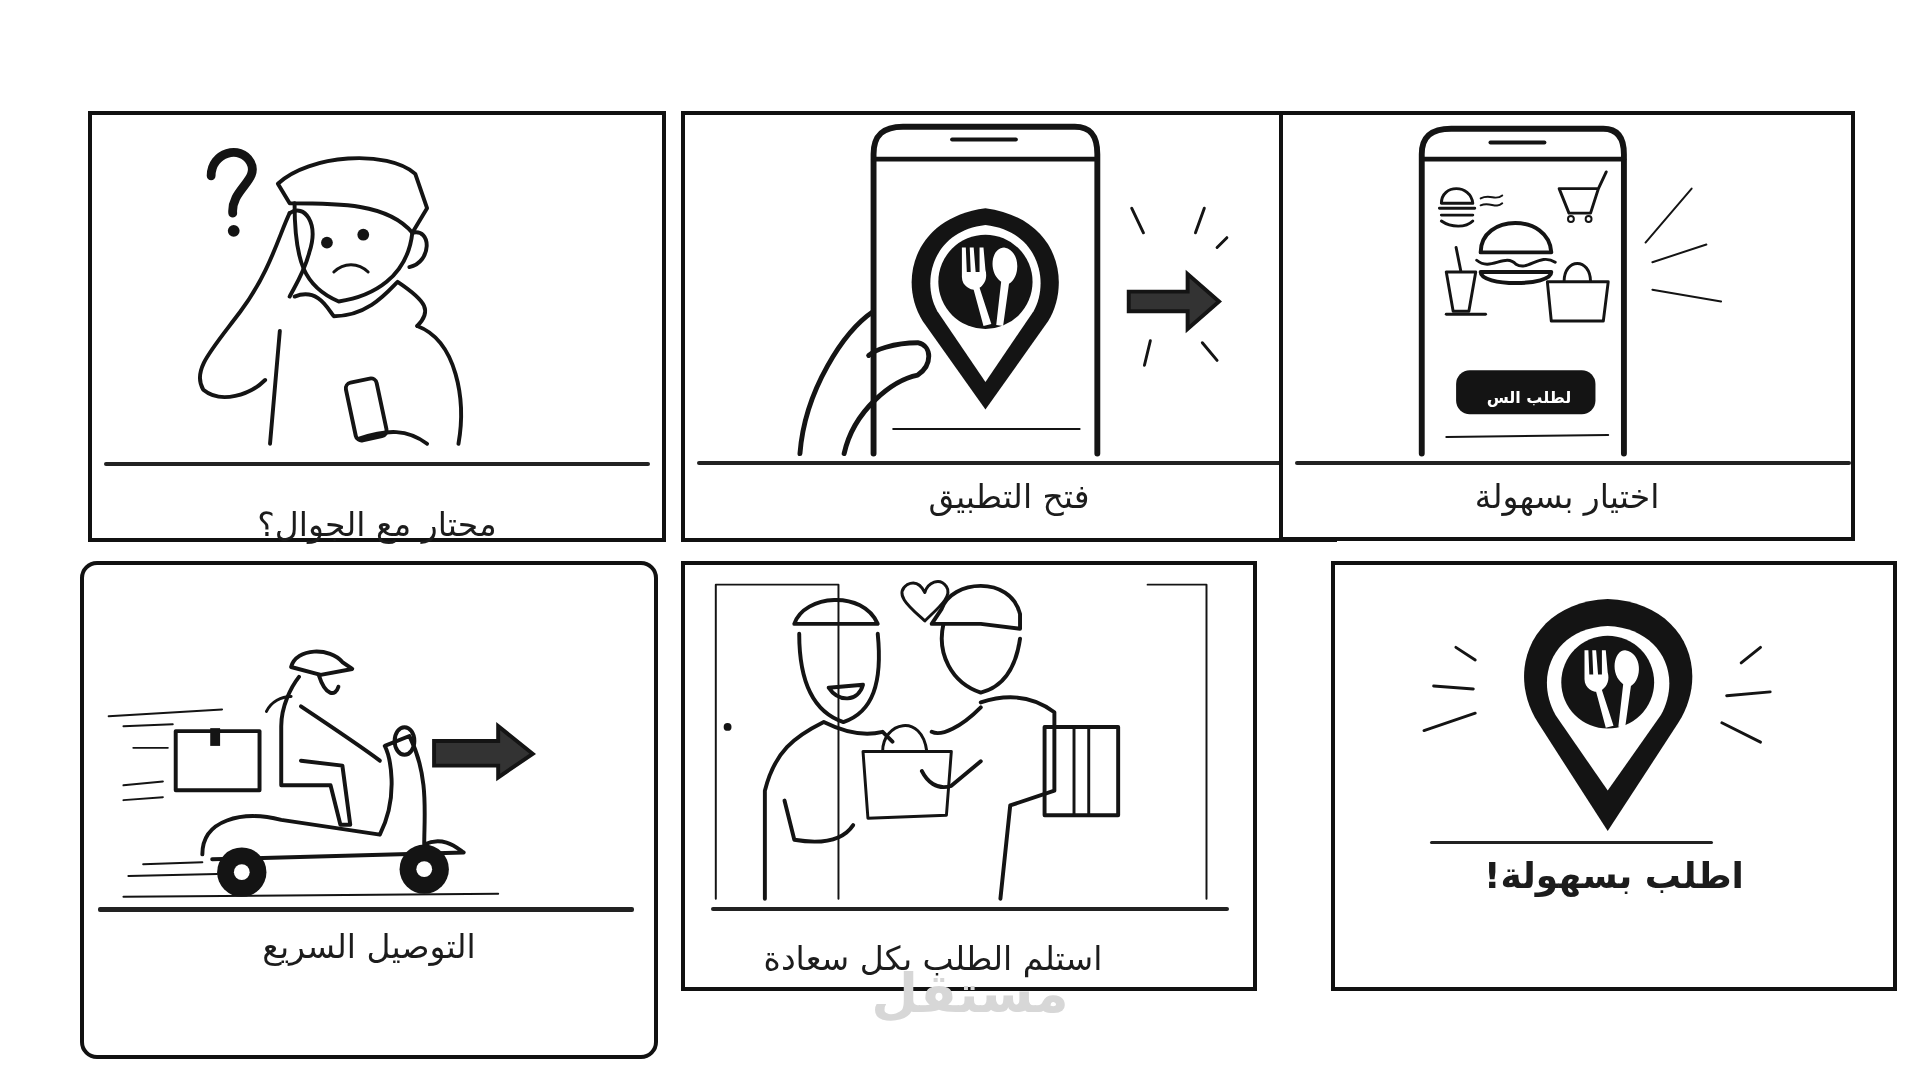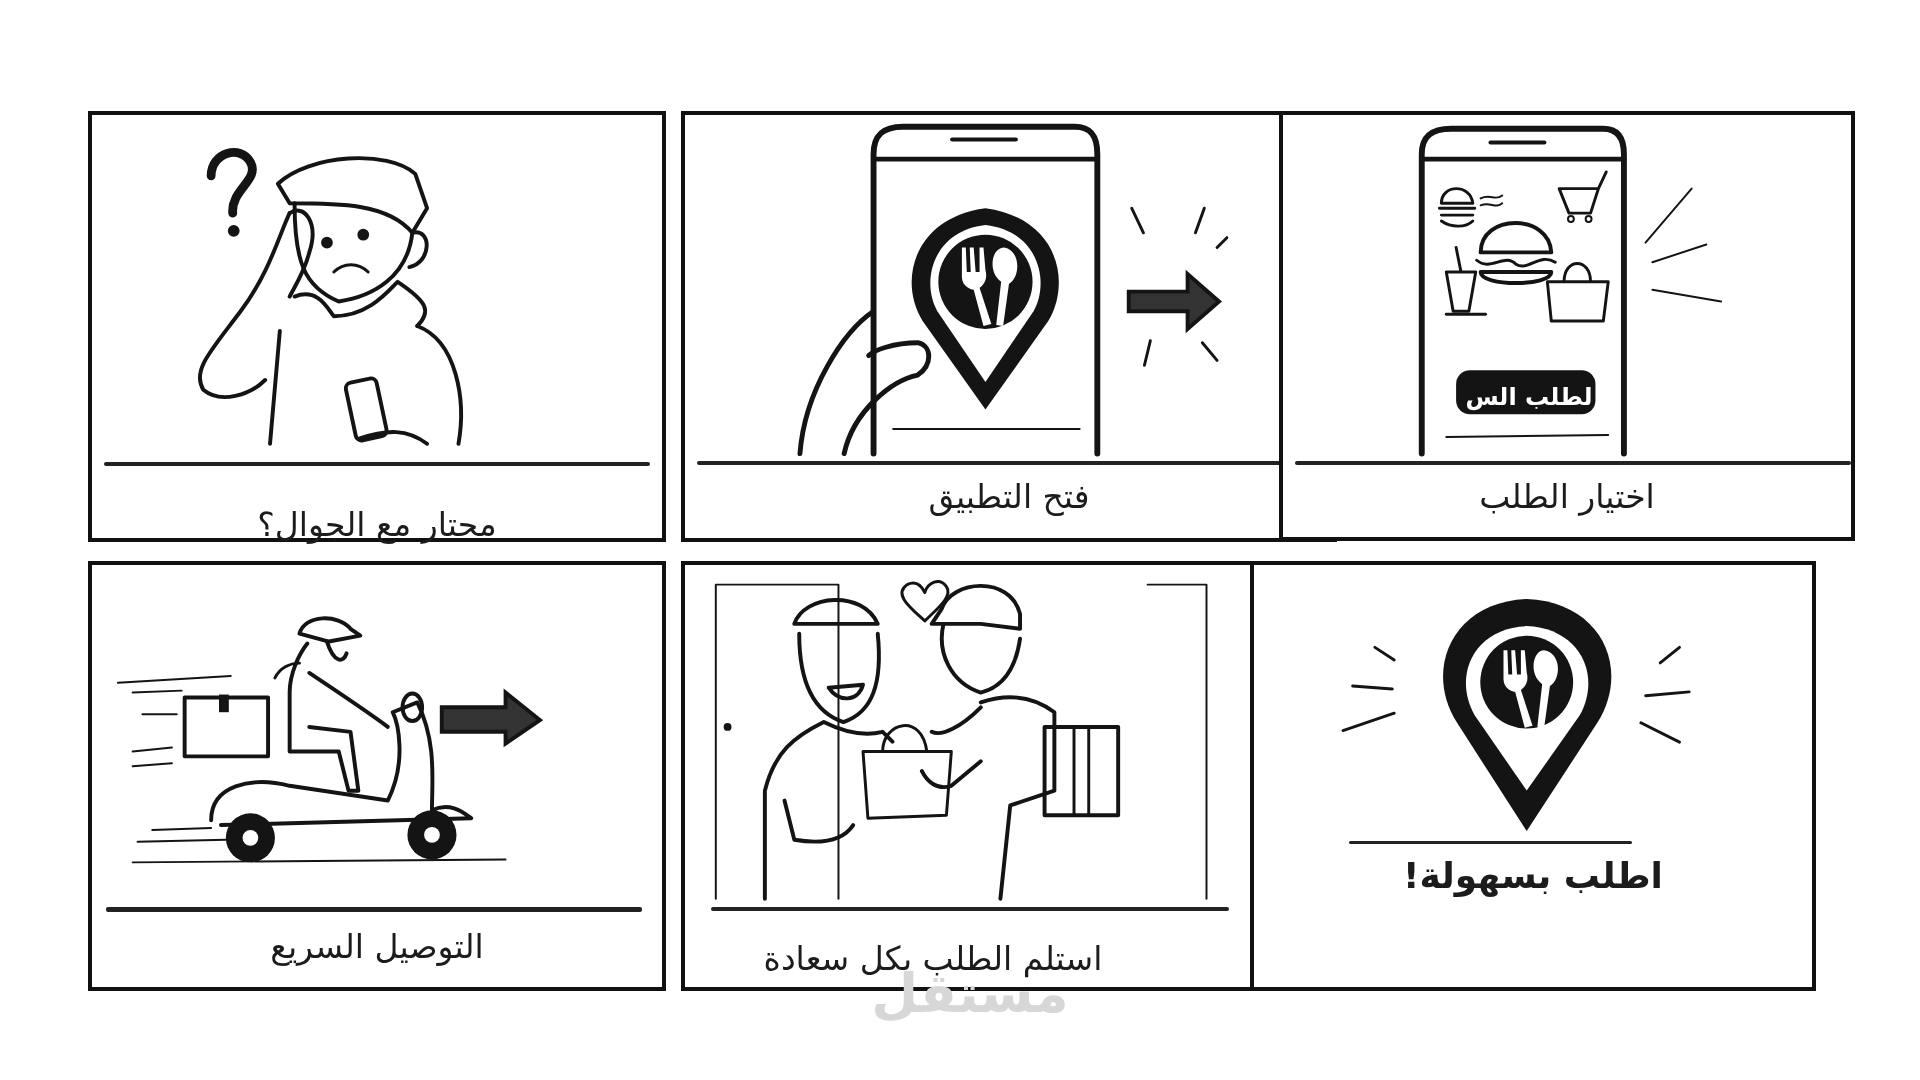--- a/index.html
+++ b/index.html
@@ -115,26 +115,26 @@
     <g>
       <rect x="175" y="260" width="142" height="45" rx="14" fill="#141414"></rect>
     </g>
     <line class="sk" stroke-width="2" x1="165" y1="328" x2="330" y2="326"></line>
     <g>
       <line class="sk" stroke-width="2" x1="368" y1="130" x2="415" y2="75"></line>
       <line class="sk" stroke-width="2" x1="375" y1="150" x2="430" y2="132"></line>
       <line class="sk" stroke-width="2" x1="375" y1="178" x2="445" y2="190"></line>
     </g>
   </svg>
-  <div style="position:absolute; left:175px; top:260px; width:142px; height:45px; line-height:45px; text-align:center; color:#fff; font-weight:bold; font-size:24px; direction:rtl;">لطلب الس</div>
+  <div style="position:absolute; left:175px; top:260px; width:142px; height:45px; line-height:45px; text-align:center; color:#fff; font-weight:bold; font-size:16px; direction:rtl;">لطلب الس</div>
   <div class="ground" style="left:12px; right:0; top:346px;"></div>
-  <div class="caption" style="top:362px;">اختيار الطلب</div>
-</div>
-
-<div class="frame" style="left:88px; top:561px; width:578px; height:430px;">
+  <div class="caption" style="top:362px;">اختيار بسهولة</div>
+</div>
+
+<div class="frame" style="left:80px; top:561px; width:578px; height:498px;border-radius:17px;">
   <svg class="art" viewBox="0 0 578 430">
     <g>
       <line class="sk" stroke-width="2" x1="25" y1="120" x2="140" y2="113"></line>
       <line class="sk" stroke-width="2" x1="40" y1="130" x2="90" y2="128"></line>
       <line class="sk" stroke-width="2" x1="50" y1="152" x2="85" y2="152"></line>
       <line class="sk" stroke-width="2" x1="40" y1="190" x2="80" y2="186"></line>
       <line class="sk" stroke-width="2" x1="40" y1="205" x2="80" y2="202"></line>
       <line class="sk" stroke-width="2" x1="60" y1="270" x2="120" y2="268"></line>
       <line class="sk" stroke-width="2" x1="45" y1="282" x2="135" y2="280"></line>
       <line class="sk" stroke-width="2" x1="40" y1="303" x2="420" y2="300"></line>
@@ -196,21 +196,21 @@
     <g>
       <rect class="sk" stroke-width="4" x="365" y="165" width="75" height="90" fill="#f0f0f0"></rect>
       <line class="sk" stroke-width="3" x1="395" y1="165" x2="395" y2="255"></line>
       <line class="sk" stroke-width="3" x1="410" y1="165" x2="410" y2="255"></line>
     </g>
   </svg>
   <div class="ground" style="left:26px; right:24px; top:342px;"></div>
   <div class="caption" style="top:374px; padding-right:72px;">استلم الطلب بكل سعادة</div>
 </div>
 
-<div class="frame" style="left:1250px; top:561px; width:566px; height:430px;">
+<div class="frame" style="left:1331px; top:561px; width:566px; height:430px;">
   <svg class="art" viewBox="0 0 577 430">
     <g>
       <path d="M282 272 L210 160 C175 105 205 35 282 32 C360 35 390 105 355 160 Z" fill="#141414"></path>
       <path d="M282 230 L228 152 C205 110 228 62 282 60 C336 62 360 110 337 152 Z" fill="#fff"></path>
       <circle cx="282" cy="118" r="48" fill="#141414"></circle>
       <path d="M258 85 L258 115 C258 125 268 128 270 128 L280 165 L288 163 L276 126 C282 122 284 115 282 108 L280 85 L276 85 L276 110 L272 110 L270 85 L266 85 L267 110 L263 110 L262 85 Z" fill="#fff"></path>
       <path d="M300 85 C318 88 318 115 306 122 L300 165 L293 164 L298 120 C284 110 288 85 300 85 Z" fill="#fff"></path>
     </g>
     <g>
       <line class="sk" stroke-width="3" x1="125" y1="82" x2="145" y2="95"></line>

